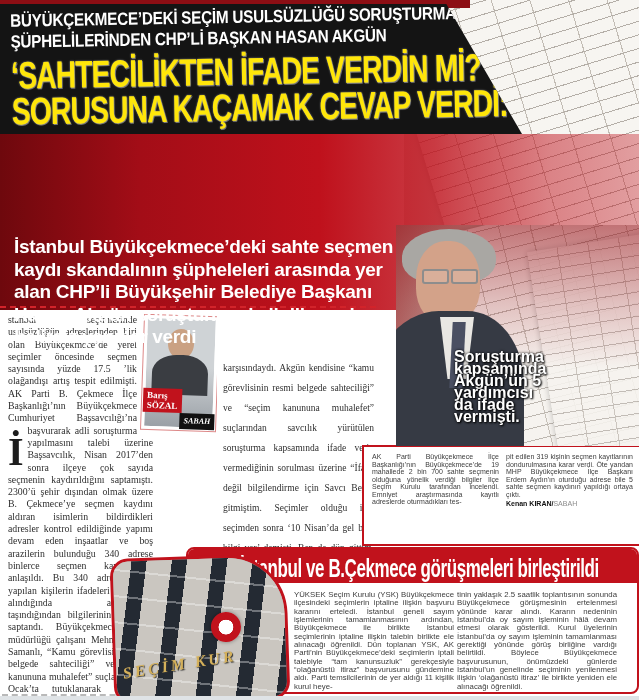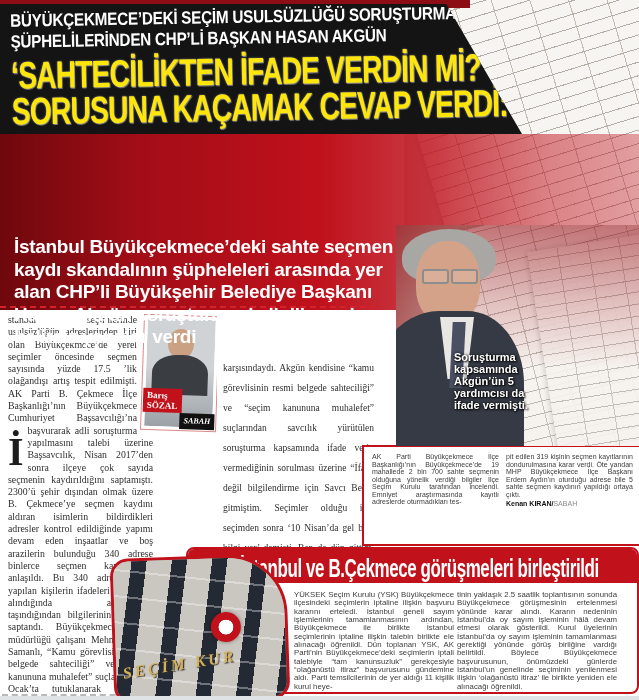--- a/index.html
+++ b/index.html
@@ -46,21 +46,21 @@
       linear-gradient(90deg,rgba(150,10,18,.45),rgba(150,10,18,0) 30%);}
   .hair{left:6px;top:4px;width:94px;height:56px;background:#a9a7a3;border-radius:50% 50% 42% 42%;}
   .face{left:20px;top:16px;width:64px;height:82px;background:#d3a289;border-radius:46% 46% 42% 42%;}
   .gl{width:23px;height:11px;border:2px solid #8d8d8d;border-radius:3px;background:rgba(255,255,255,.15);}
   .gl1{left:26px;top:44px;} .gl2{left:55px;top:44px;}
   .suit{left:-30px;top:86px;width:158px;height:140px;background:#363a44;
       border-radius:46% 36% 0 0/70% 52% 0 0;}
   .shirt{left:44px;top:92px;width:34px;height:62px;background:#e9e7e3;
       clip-path:polygon(0 0,100% 0,78% 100%,22% 100%);}
   .tie{left:55px;top:97px;width:13px;height:66px;background:#4a4f62;transform:skewX(-3deg);}
-  .ak-cap{left:58px;top:126px;width:94px;color:#fff;font-weight:bold;font-size:11px;line-height:12px;
+  .ak-cap{left:58px;top:126px;width:94px;color:#fff;font-weight:bold;font-size:16px;line-height:12px;
       text-shadow:0 0 3px #000,1px 1px 2px #000;}
 
   
   .stats{left:362px;top:445px;width:275px;height:97px;background:#fff;border:2px solid #c1121c;z-index:4;}
   .stats-title{color:#d8131d;font-weight:900;font-size:18px;padding:3px 0 0 6px;letter-spacing:-.5px;}
   .stats-title .cond{transform:scale(.79,1.2);}
   .stats-cols{display:flex;gap:7px;padding:6px 6px 0 8px;}
   .stats-col{width:127px;font-size:7px;line-height:7.5px;color:#3c3c3c;text-align:justify;}
   .byline{margin-top:2px;font-size:7px;}
   .byline .nm{font-weight:bold;color:#111;} .byline .src{color:#8a8a8a;}

